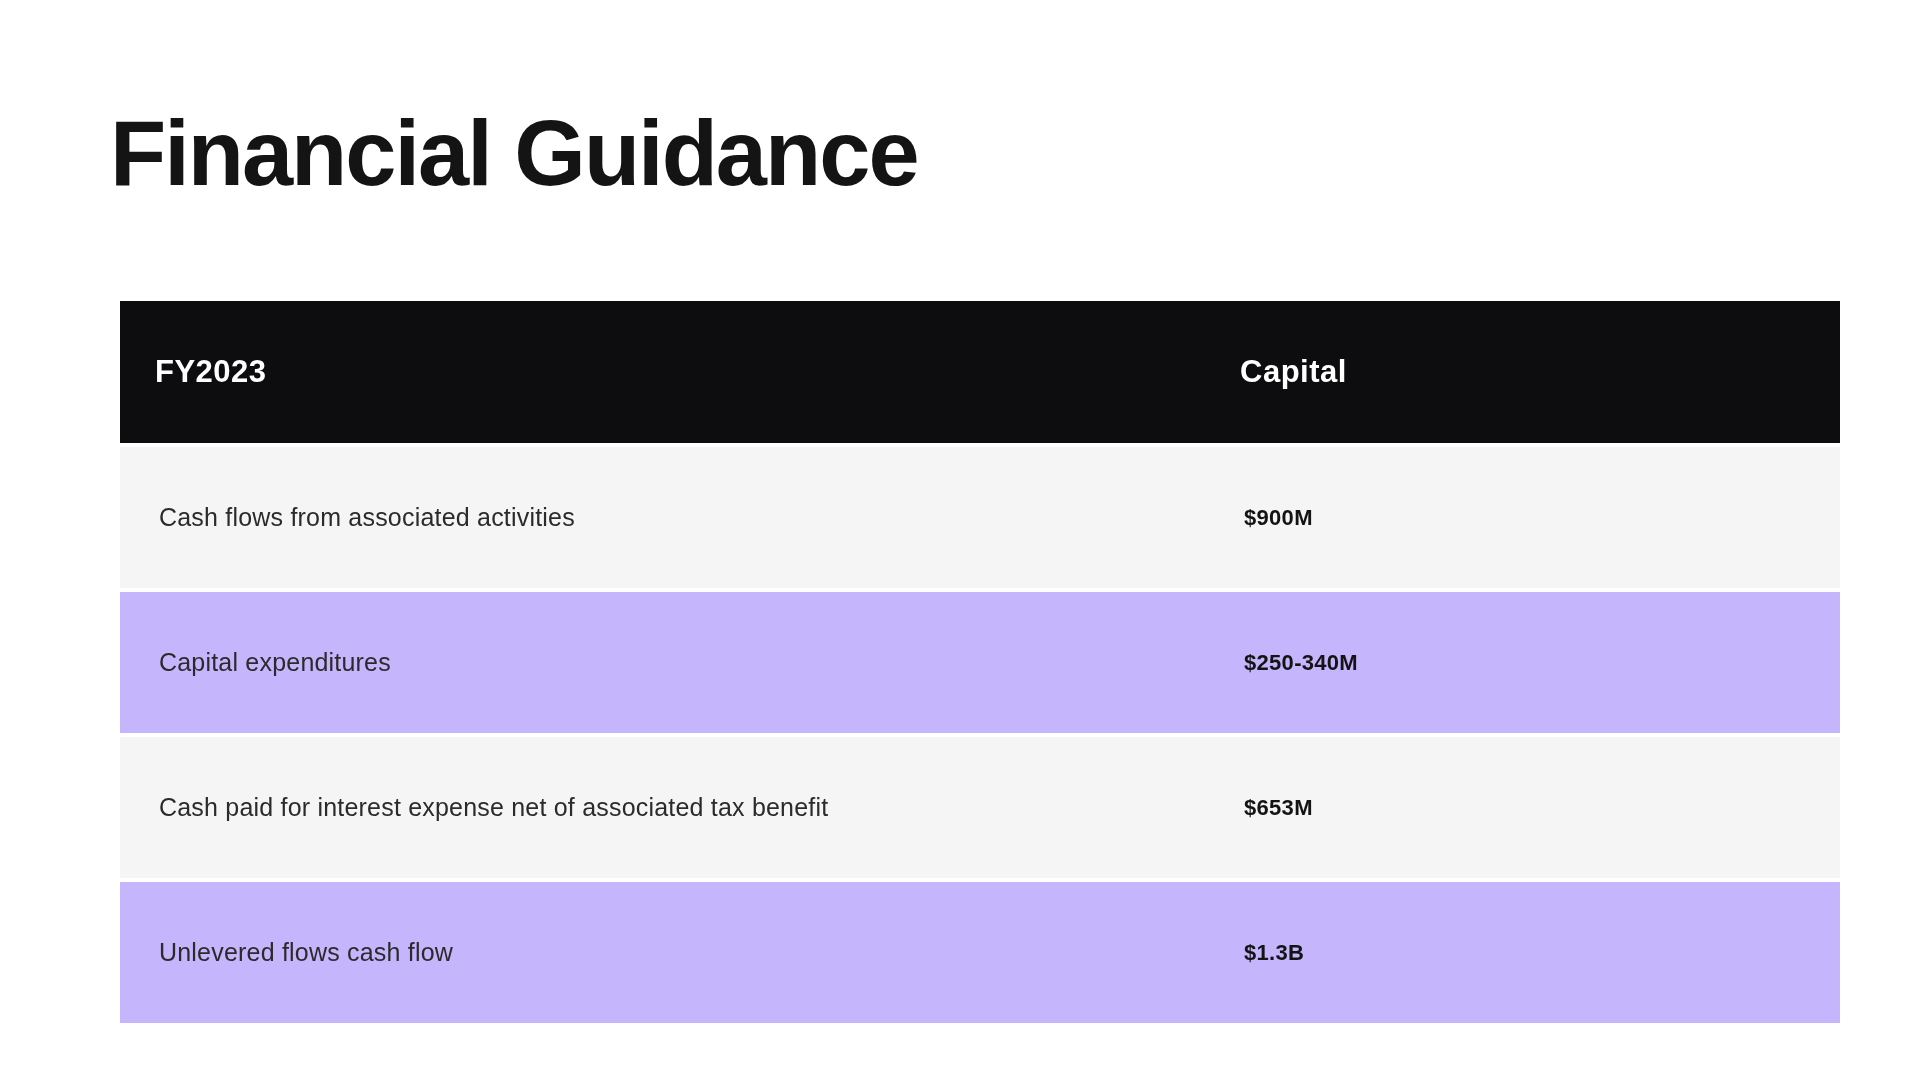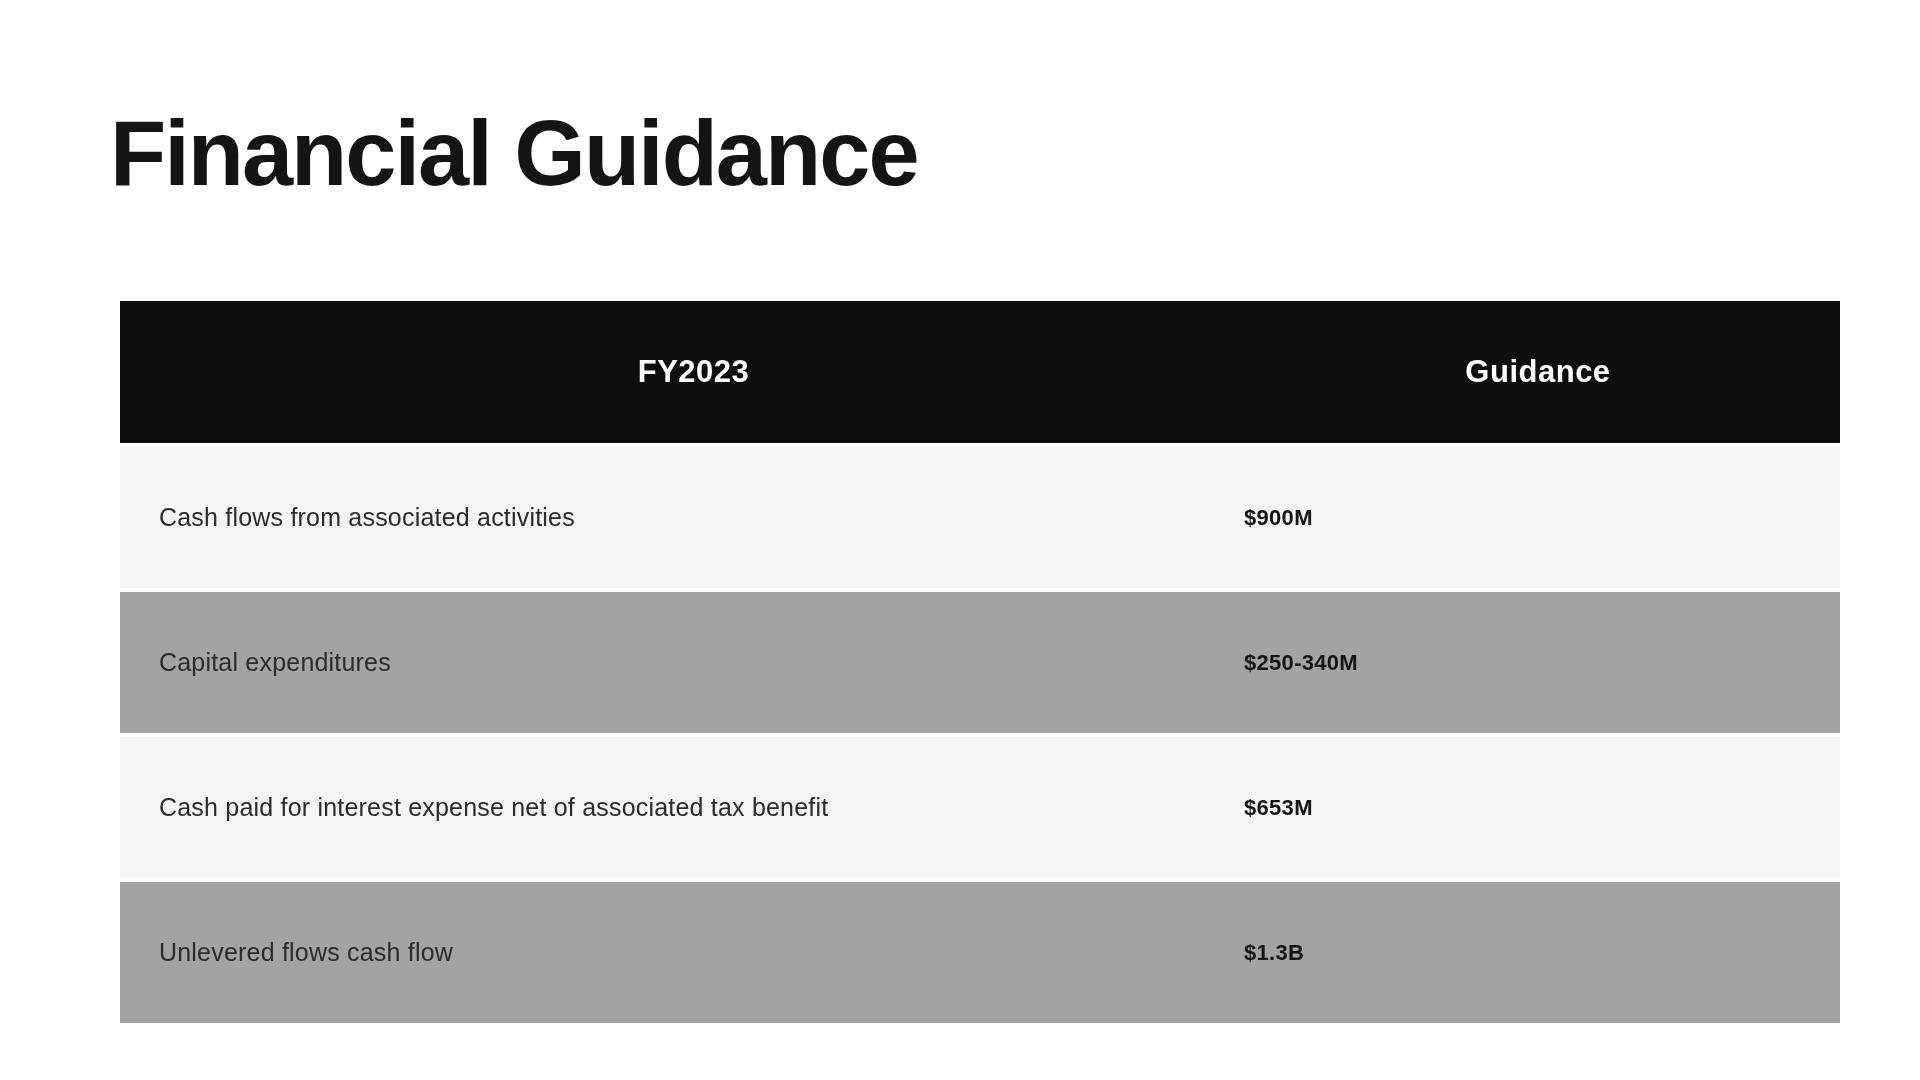--- a/index.html
+++ b/index.html
@@ -31,24 +31,23 @@
   .t-row {
     display: flex;
     align-items: center;
     width: 100%;
     height: 141px;
   }
   .t-row.header {
     height: 142px;
     background: #0d0d0f;
     color: #ffffff;
-    text-align: center;
   }
   .t-row.alt { background: #f5f5f5; }
-  .t-row.plain { background: #a3a3a3; }
+  .t-row.plain { background: #c4b5fd; }
   .cell-label {
     width: 1108px;
     padding-left: 31px;
   }
   .cell-value { flex: 1; }
   .t-row.header .cell-label,
   .t-row.header .cell-value {
     font-size: 31px;
     font-weight: 700;
     letter-spacing: 0.5px;
@@ -70,21 +69,21 @@
 <body>
 
 <div class="canvas">
 
   <h1 class="page-title">Financial Guidance</h1>
 
   <div class="fin-table">
 
     <div class="t-row header">
       <div class="cell-label">FY2023</div>
-      <div class="cell-value">Guidance</div>
+      <div class="cell-value">Capital</div>
     </div>
 
     <div class="t-row alt">
       <div class="cell-label">
         <span class="label-text">Cash flows from associated activities</span>
       </div>
       <div class="cell-value">
         <span class="value-text">$900M</span>
       </div>
     </div>

